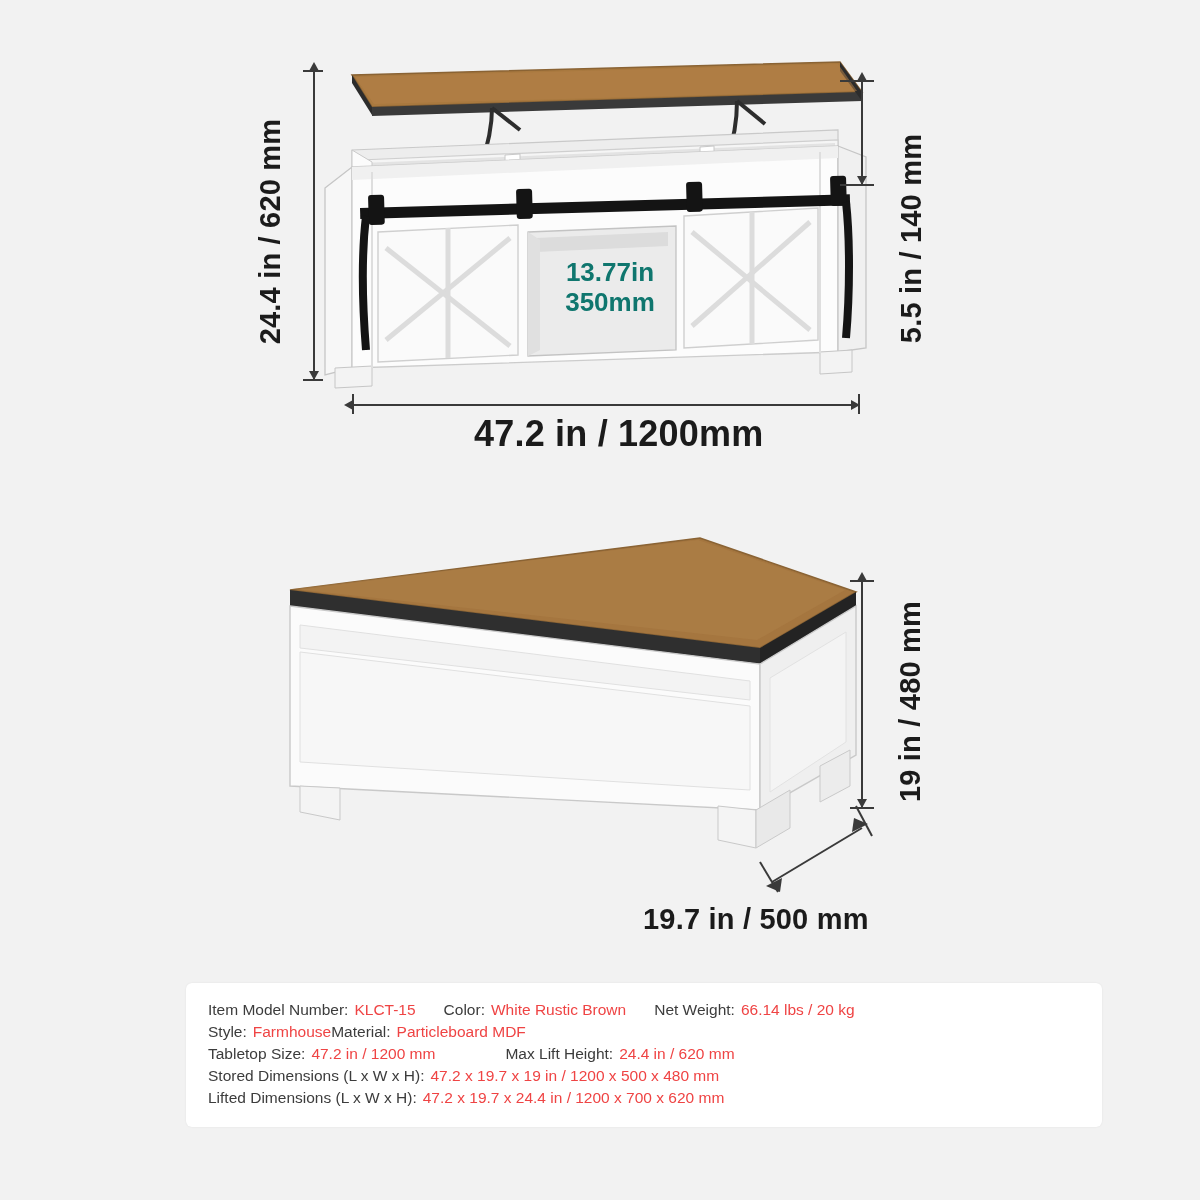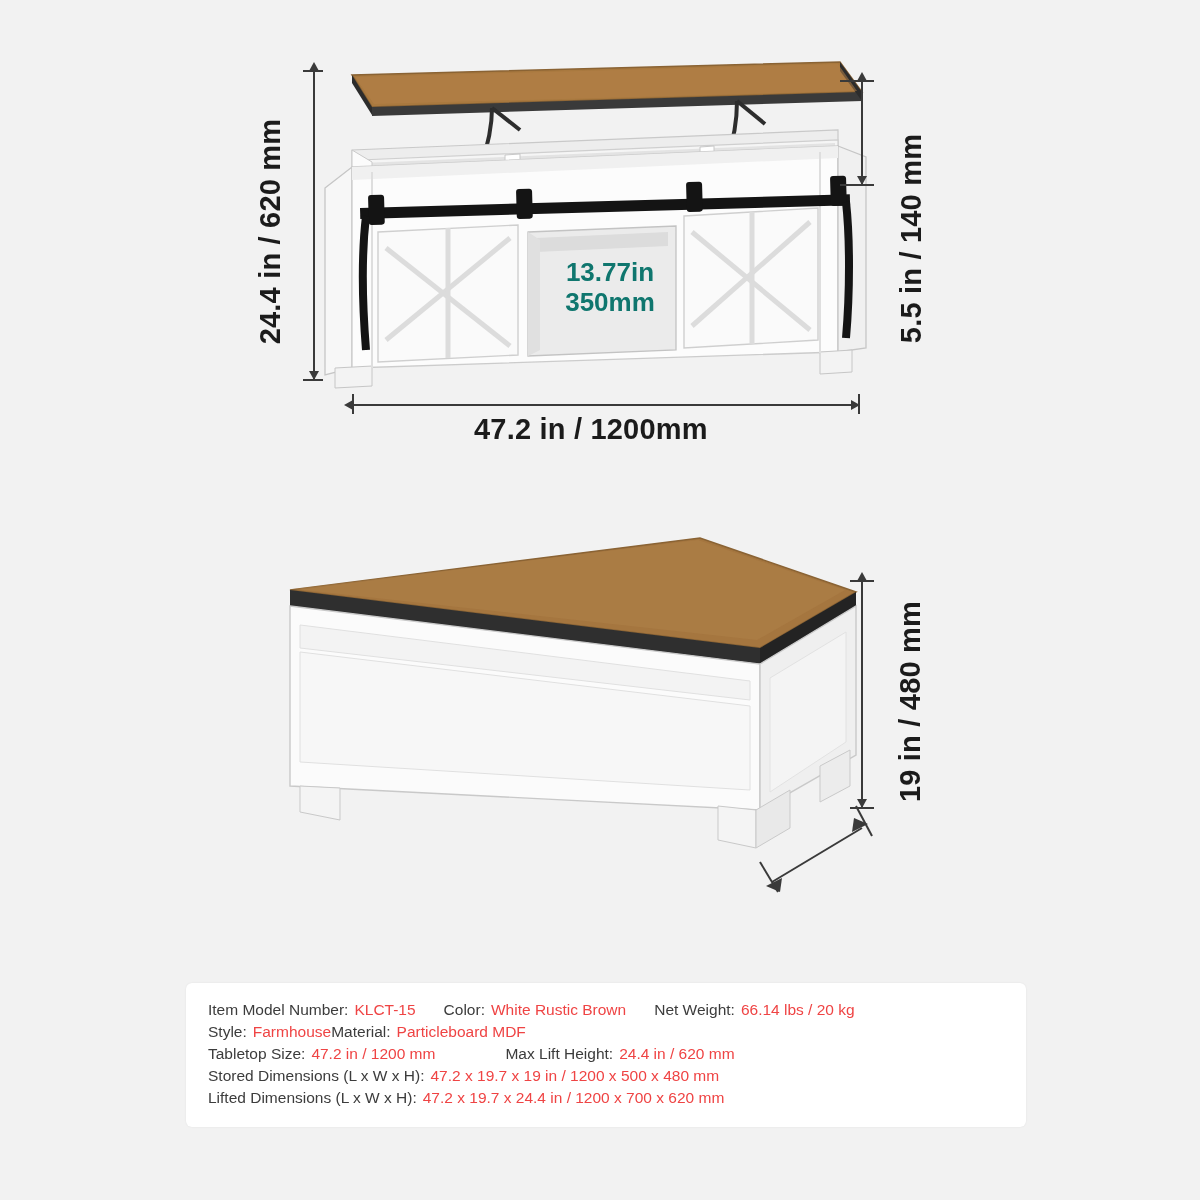--- a/index.html
+++ b/index.html
@@ -64,21 +64,21 @@
     border-top: 5px solid transparent;
     border-bottom: 5px solid transparent;
     border-left: 9px solid #3a3a3a;
   }
 
   
   .spec-panel {
     position: absolute;
     left: 186px;
     top: 983px;
-    width: 840px;
+    width: 916px;
     background: #ffffff;
     border-radius: 6px;
     padding: 14px 22px 16px 22px;
     box-sizing: border-box;
     box-shadow: 0 0 2px rgba(0,0,0,0.08);
   }
   .spec-row {
     display: flex;
     align-items: baseline;
     margin: 4px 0;
@@ -206,21 +206,21 @@
   <div class="arrow arr-down" style="left:857px; top:176px;"></div>
   <div class="line hline" style="left:840px; top:80px; width:34px;"></div>
   <div class="line hline" style="left:840px; top:184px; width:34px;"></div>
   <div class="dim-label vert" style="left:761px; top:222px; width:300px; text-align:center; font-size:29px;">5.5 in / 140 mm</div>
 
   <div class="line hline" style="left:352px; top:404px; width:508px;"></div>
   <div class="arrow arr-left" style="left:344px; top:400px;"></div>
   <div class="arrow arr-right" style="left:851px; top:400px;"></div>
   <div class="line vline" style="left:352px; top:394px; height:20px;"></div>
   <div class="line vline" style="left:858px; top:394px; height:20px;"></div>
-  <div class="dim-label" style="left:474px; top:413px; font-size:29px;">47.2 in / 1200mm</div>
+  <div class="dim-label" style="left:474px; top:413px; font-size:36px;">47.2 in / 1200mm</div>
 
   <svg class="art" width="1200" height="1200" style="top:0;">
 
     <g>
       <polygon points="290,590 700,538 856,592 760,648" fill="#a5763f" stroke="#8a6334" stroke-width="1.5"></polygon>
       <polygon points="294,589 698,540 845,590 757,640" fill="#b0814a" opacity="0.5"></polygon>
       <polygon points="290,590 290,606 760,664 760,648" fill="#2f2f2f"></polygon>
       <polygon points="760,648 760,664 856,606 856,592" fill="#232323"></polygon>
     </g>
 
@@ -246,20 +246,21 @@
   <div class="line hline" style="left:850px; top:807px; width:24px;"></div>
   <div class="dim-label vert" style="left:775px; top:685px; width:270px; text-align:center; font-size:29px;">19 in / 480 mm</div>
 
   <svg class="art" width="1200" height="1200">
     <line x1="772" y1="882" x2="862" y2="828" stroke="#3a3a3a" stroke-width="2"></line>
     <polygon points="766,886 782,878 780,892" fill="#3a3a3a"></polygon>
     <polygon points="868,824 852,832 854,818" fill="#3a3a3a"></polygon>
     <line x1="760" y1="862" x2="778" y2="892" stroke="#3a3a3a" stroke-width="2"></line>
     <line x1="856" y1="806" x2="872" y2="836" stroke="#3a3a3a" stroke-width="2"></line>
   </svg>
+  <div class="dim-label" style="left:643px; top:903px; font-size:29px;">19.7 in / 500 mm</div>
 
   <div class="spec-panel">
 
     <div class="spec-row">
       <span class="spec-lbl">Item Model Number:</span>
       <span class="spec-val">KLCT-15</span>
       <span class="spec-lbl gap-a">Color:</span>
       <span class="spec-val">White Rustic Brown</span>
       <span class="spec-lbl gap-b">Net Weight:</span>
       <span class="spec-val">66.14 lbs / 20 kg</span>

